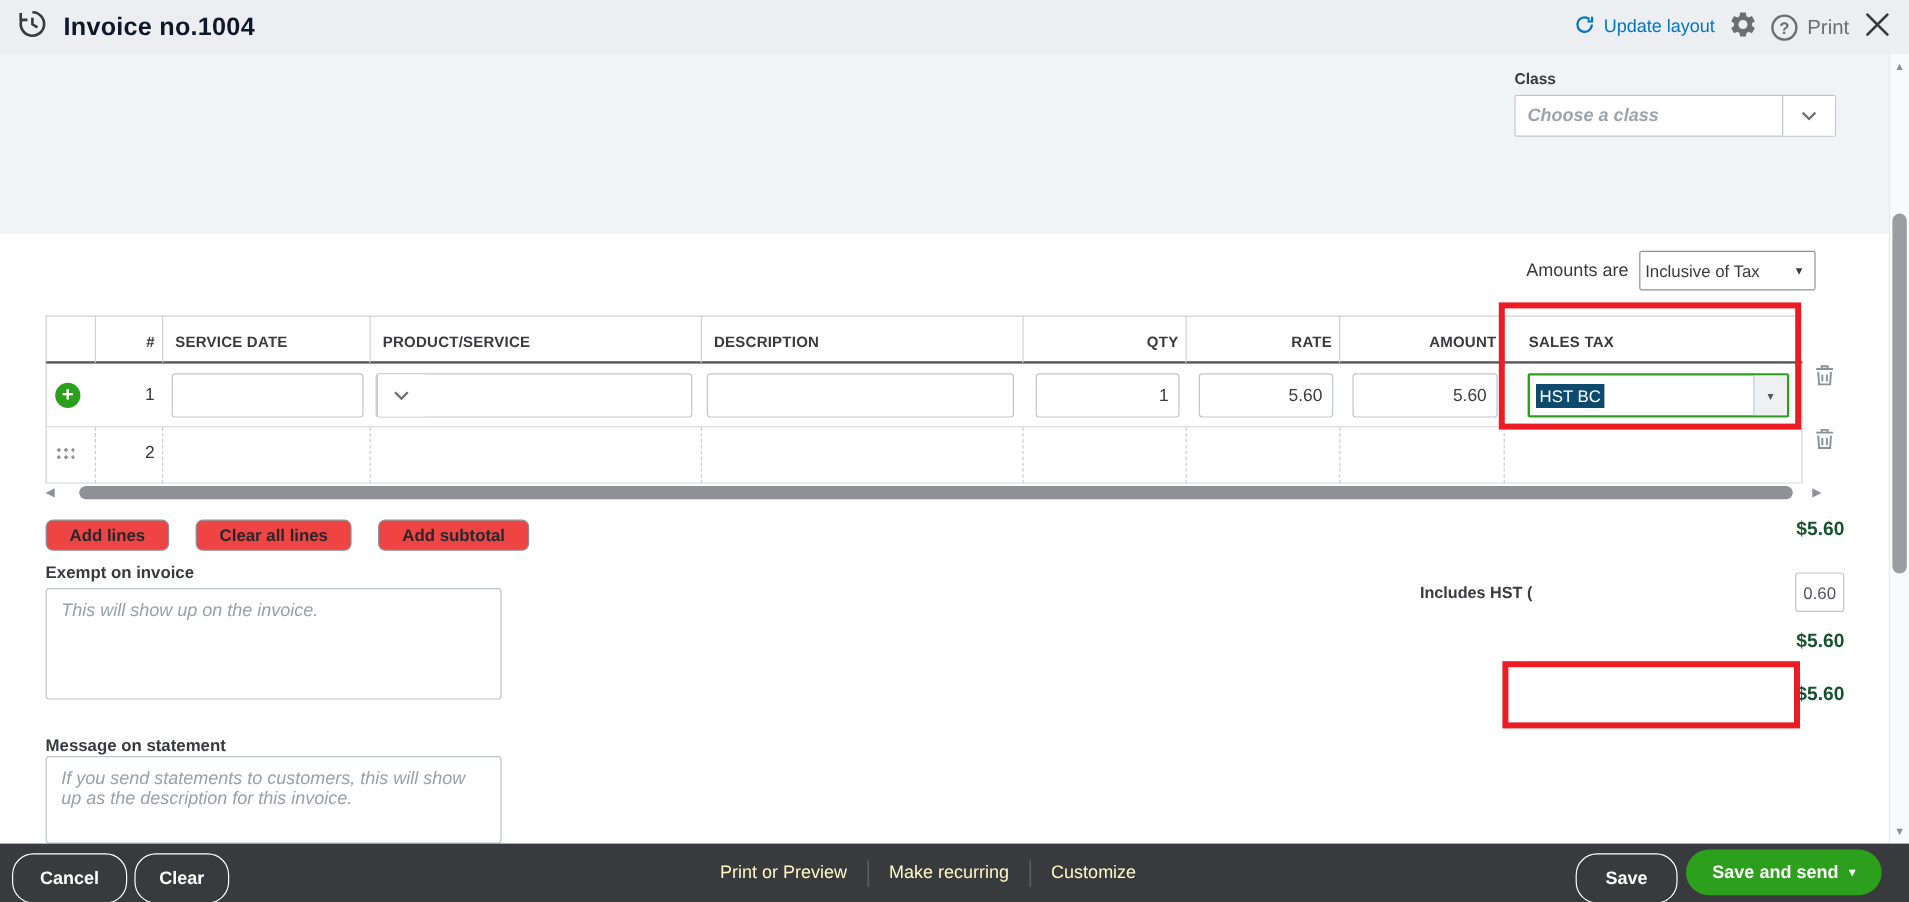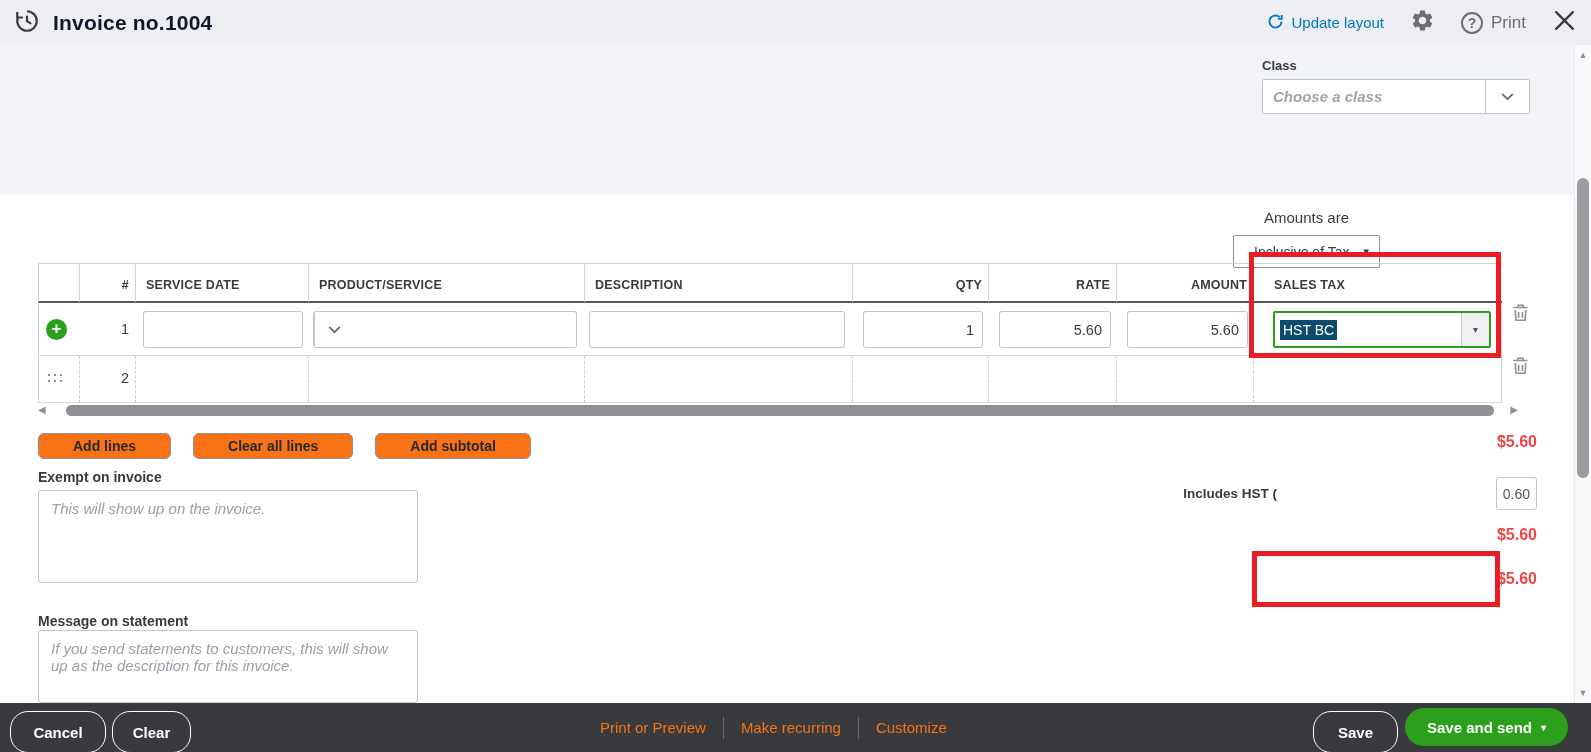--- a/index.html
+++ b/index.html
@@ -5,44 +5,44 @@
   * { box-sizing: border-box; margin: 0; padding: 0; }
   html,body { margin:0; padding:0; }
   body { font-family: "Liberation Sans", sans-serif; width:1591px; height:752px; overflow:hidden; }
   .canvas { position:relative; width:1591px; height:752px; background:#ffffff; overflow:hidden; }
 
   
   .topbar { position:absolute; left:0; top:0; width:1591px; height:45px; background:#eceef1;
             display:flex; align-items:center; padding:0 14px; }
   .topbar-left { display:flex; align-items:center; gap:13px; }
   .title { font-size:21px; font-weight:bold; color:#0f172a; letter-spacing:.2px; }
-  .topbar-right { margin-left:auto; display:flex; gap:26px; }
+  .topbar-right { margin-left:auto; display:flex; gap:11px; }
   .update-layout { display:flex; align-items:center; gap:7px; color:#0077c5; font-size:15px; cursor:pointer; }
   .help-wrap { display:flex; align-items:center; gap:8px; color:#6d6e71; font-size:17px; }
   .q-circle { width:22px; height:22px; border:2px solid #6d6e71; border-radius:50%;
               display:flex; align-items:center; justify-content:center;
               font-size:14px; font-weight:bold; color:#6d6e71; }
 
   
   .band { position:absolute; left:0; top:45px; width:1591px; height:150px; background:#f2f3f7; }
   .class-field { position:absolute; left:1262px; top:13px; width:268px; }
   .class-label { font-size:13px; font-weight:bold; color:#393a3d; margin-bottom:6px; }
   .combo { display:flex; height:35px; background:#fff; border:1px solid #c1c5cc; border-radius:2px; }
   .combo input { flex:1; border:none; outline:none; font-size:15px; padding:0 10px; min-width:0;
                  font-family:"Liberation Sans", sans-serif; background:transparent;font-weight:bold; }
   .combo input::placeholder { color:#9fa3ab; font-style:italic; }
   .combo-btn { width:44px; border-left:1px solid #c1c5cc; display:flex; align-items:center;
                justify-content:center; background:#fff; cursor:pointer; }
 
   
   .amounts-bar { position:absolute; top:209px; left:1100px; width:413px; display:flex;
-                 align-items:center; justify-content:flex-end; gap:9px;flex-direction:column; }
+                 align-items:center; justify-content:flex-end; gap:9px; }
   .amounts-label { font-size:15px; color:#393a3d; }
   .amounts-select { width:147px; height:33px; border:1px solid #8d9096; border-radius:2px;
-                    background:#fff; display:flex; align-items:center; padding:0 10px 0 20px;
+                    background:#fff; display:flex; align-items:center; padding:0 10px 0 4px;
                     font-size:14px; color:#393a3d; cursor:pointer; }
   .amounts-select .arrow { margin-left:auto; font-size:11px; color:#393a3d; }
 
   
   .grid { position:absolute; left:38px; top:263px; display:grid;
           grid-template-columns:41px 56px 173px 276px 268px 136px 128px 137px 249px 38px; }
   .th { height:40px; border-top:1px solid #cfd1d6; border-bottom:2px solid #56585d;
         border-left:1px solid #cfd1d6; font-size:12.5px; font-weight:bold; color:#393a3d;
         padding-top:14px; letter-spacing:.2px; }
   .th.no-borders { border:none; }
@@ -89,37 +89,37 @@
   
   .hscroll { position:absolute; left:38px; top:404px; width:1480px; height:13px; }
   .hscroll .arr { position:absolute; top:0; font-size:10px; color:#8d9196; cursor:pointer; }
   .hscroll .arr-l { left:0; }
   .hscroll .arr-r { right:0; }
   .hscroll .thumb { position:absolute; left:28px; top:1px; width:1428px; height:11px;
                     background:#8f9196; border-radius:6px; cursor:pointer; }
 
   
   .line-btns { position:absolute; left:38px; top:433px; display:flex; gap:22px; }
-  .btn-plain { height:26px; padding:0 34px; background:#f97316; border:1px solid #8d9096; border-radius:6px;
+  .btn-plain { height:26px; padding:0 19px; background:#ef4444; border:1px solid #8d9096; border-radius:6px;
                font-size:14px; font-weight:bold; color:#26282c; cursor:pointer;
                font-family:"Liberation Sans", sans-serif; }
 
   
   .msg-label { position:absolute; left:38px; font-size:14px; font-weight:bold; color:#393a3d; }
   .msg-inv-label { top:469px; }
   .msg-stm-label { top:613px; }
   .msg-area { position:absolute; left:38px; width:380px; border:1px solid #c1c5cc; border-radius:3px;
               resize:none; outline:none; font-size:15px; padding:9px 12px; color:#393a3d;
               font-family:"Liberation Sans", sans-serif; }
   .msg-area::placeholder { color:#9aa0a8; font-style:italic; }
   .msg-inv { top:490px; height:93px; }
   .msg-stm { top:630px; height:73px; }
 
   
-  .tot { position:absolute; font-weight:bold; color:#ef4444; font-size:16px; }
+  .tot { position:absolute; font-weight:bold; color:#14532d; font-size:16px; }
   .tot-sub { right:54px; top:433px; }
   .tot-total { right:54px; top:526px; }
   .tot-bal { right:54px; top:570px; }
   .includes-label { position:absolute; right:314px; top:486px; font-size:13.5px; font-weight:bold;
                     color:#393a3d; white-space:nowrap; }
   .tax-amt-input { position:absolute; left:1496px; top:477px; width:41px; height:33px;
                    border:1px solid #c1c5cc; border-radius:3px; font-size:14px; color:#53565c;
                    text-align:right; padding-right:6px; outline:none;
                    font-family:"Liberation Sans", sans-serif; }
 
@@ -147,21 +147,21 @@
 
   
   .footer { position:absolute; left:0; top:703px; width:1591px; height:49px; background:#393a3d; z-index:60; }
   .pill { position:absolute; height:42px; top:8px; border:1.5px solid #fff; border-radius:18px;
           background:transparent; color:#fff; font-size:15px; font-weight:bold; cursor:pointer;
           font-family:"Liberation Sans", sans-serif; }
   .pill-cancel { left:10px; width:96px; }
   .pill-clear { left:112px; width:79px; }
   .pill-save { left:1313px; width:85px; }
   .foot-links { position:absolute; left:600px; top:0; height:49px; display:flex; align-items:center; }
-  .foot-link { color:#f97316; font-size:15px; cursor:pointer; white-space:nowrap; }
+  .foot-link { color:#fef9c3; font-size:15px; cursor:pointer; white-space:nowrap; }
   .foot-div { width:1px; height:22px; background:#6a6b6e; margin:0 17px; }
   .save-send { position:absolute; left:1405px; top:5px; width:163px; height:38px; background:#2ca01c;
                border:none; border-radius:19px; color:#fff; font-size:15px; font-weight:bold;
                display:flex; align-items:center; justify-content:center; gap:9px; cursor:pointer;
                font-family:"Liberation Sans", sans-serif; }
   .save-send .arrow { font-size:10px; }
 </style>
 </head>
 <body>
 

